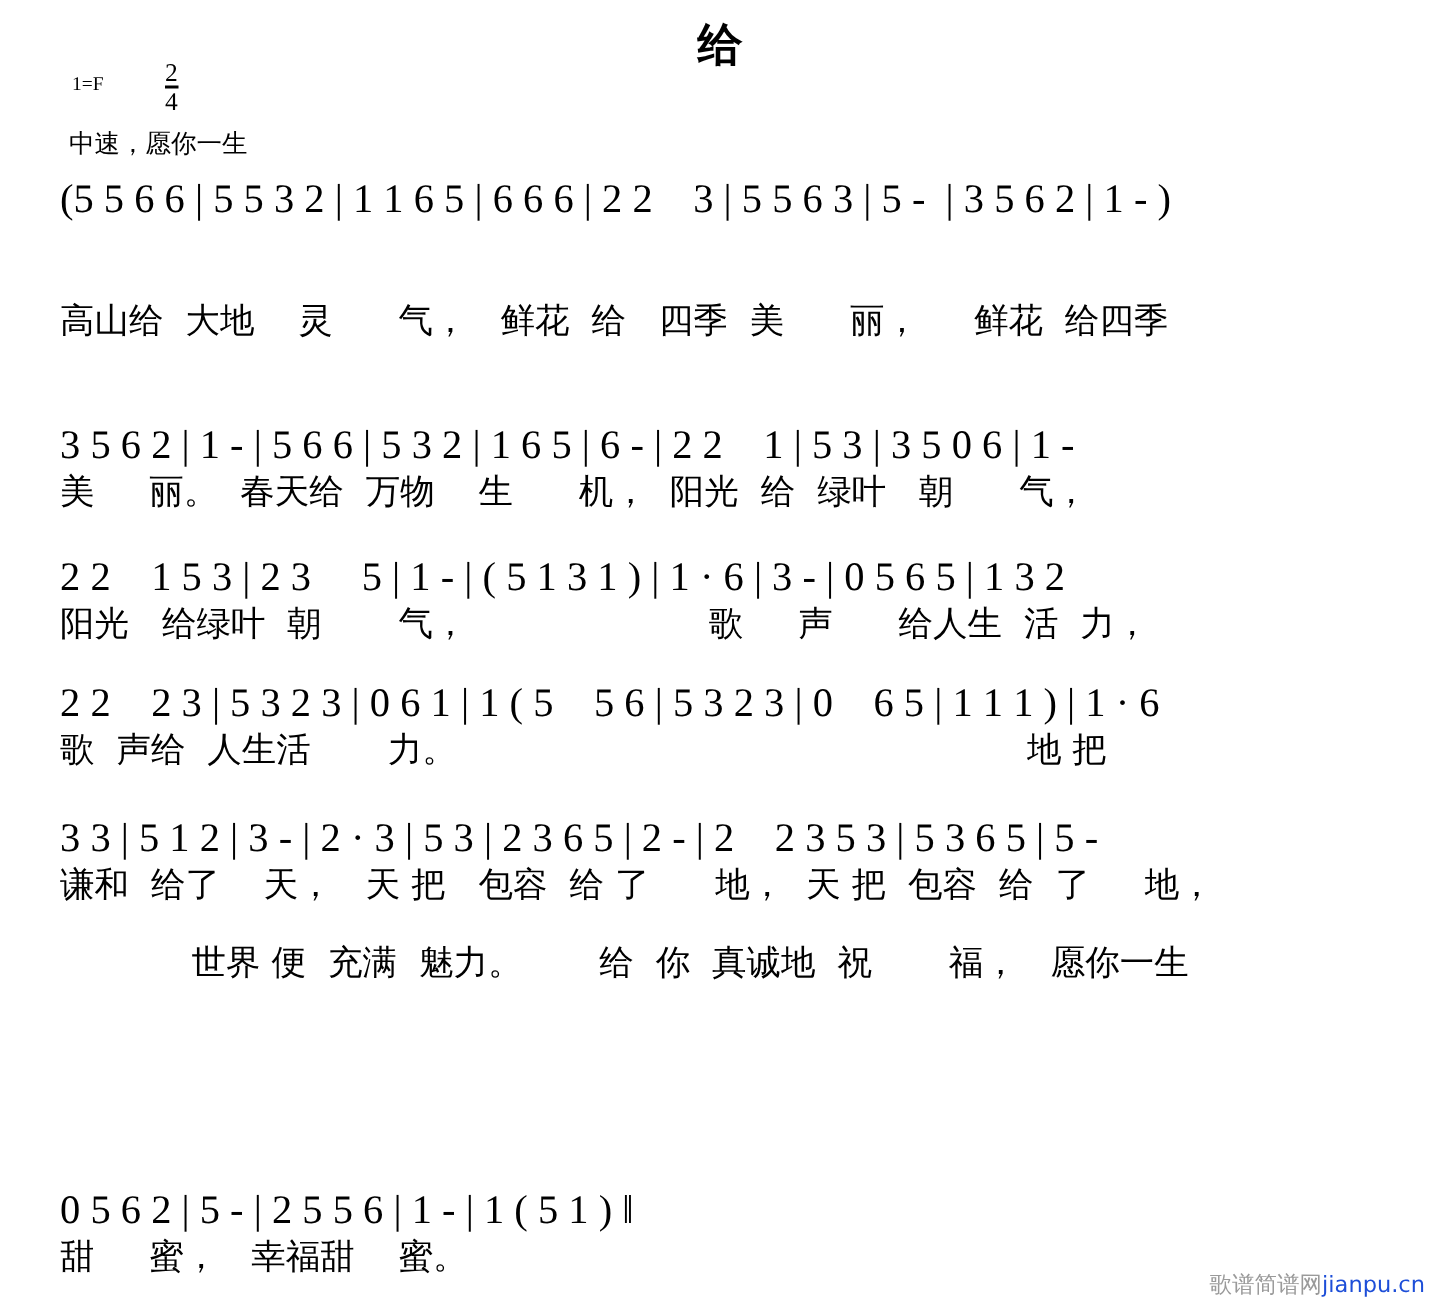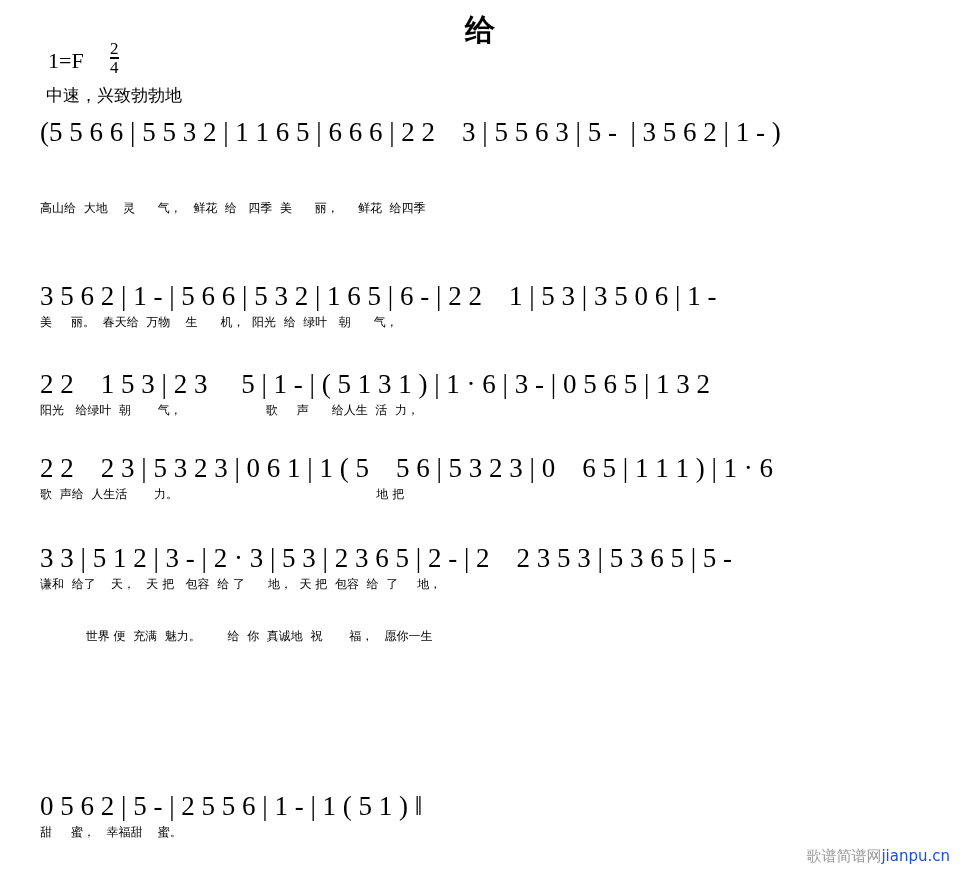--- a/index.html
+++ b/index.html
@@ -28,21 +28,21 @@
     text-align: center;
     font-size: 30px;
     font-weight: bold;
     font-family: "DejaVu Sans", sans-serif;
     letter-spacing: 2px;
   }
   .key-sig {
     position: absolute;
     left: 48px;
     top: 48px;
-    font-size: 22px;
+    font-size: 13px;
     font-family: "Liberation Serif", serif;
   }
   .meter {
     position: absolute;
     left: 110px;
     top: 40px;
     font-size: 17px;
     line-height: 1.0;
     text-align: center;
     font-family: "Liberation Serif", serif;
@@ -84,41 +84,41 @@
   }
   .notes {
     font-family: "Liberation Serif", serif;
     font-size: 27px;
     letter-spacing: 0px;
     white-space: pre;
     line-height: 1.05;
   }
   .lyrics {
     font-family: "DejaVu Sans", sans-serif;
-    font-size: 12px;
+    font-size: 23px;
     white-space: pre;
     margin-top: 6px;
     line-height: 1.1;
   }
 </style>
 </head>
 <body>
 
 <div class="sheet">
 
   <div class="title">给</div>
 
   <div class="key-sig">1=F</div>
 
   <div class="meter">
     <span class="num">2</span>
     <span class="den">4</span>
   </div>
 
-  <div class="tempo">中速，兴致勃勃地</div>
+  <div class="tempo">中速，愿你一生</div>
 
 
   <div class="system" style="top:118px;">
     <div class="notes">(5 5 6 6 | 5 5 3 2 | 1 1 6 5 | 6 6 6 | 2 2    3 | 5 5 6 3 | 5 -  | 3 5 6 2 | 1 - )</div>
     <div class="lyrics"></div>
   </div>
 
   <div class="system" style="top:196px;">
     <div class="lyrics">高山给  大地    灵      气，   鲜花  给   四季  美      丽，     鲜花  给四季</div>
   </div>

